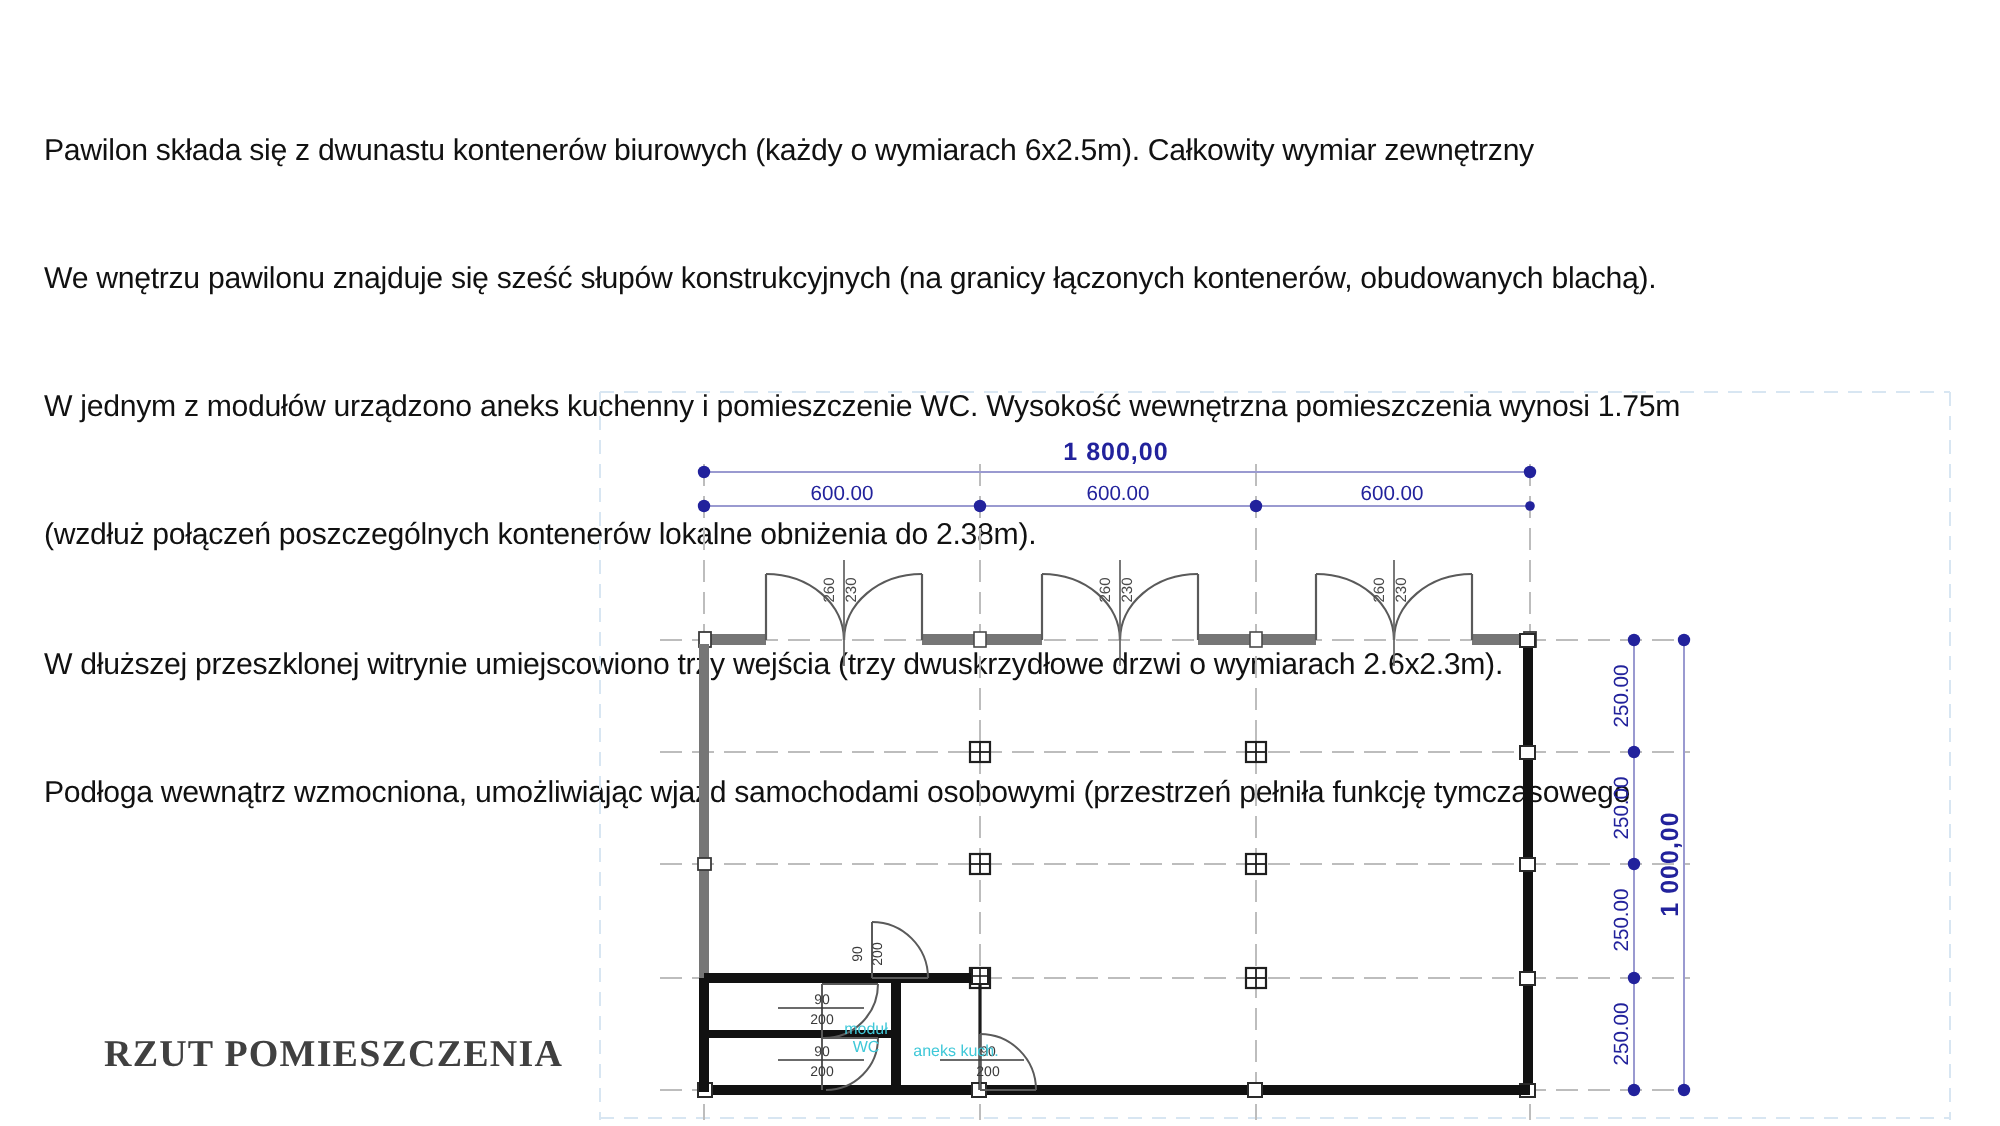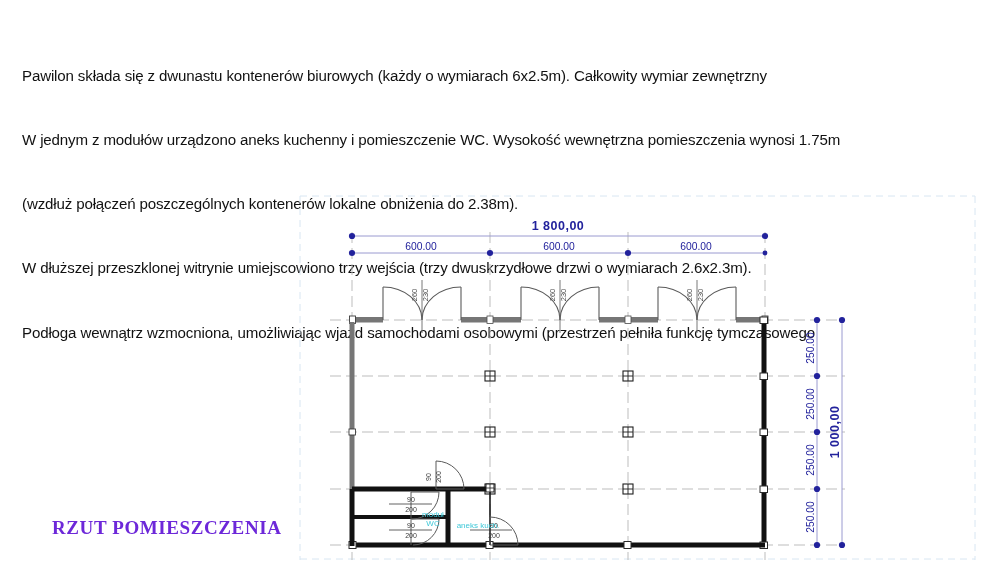--- a/index.html
+++ b/index.html
@@ -32,37 +32,38 @@
 
   
   #plan-title {
     position: absolute;
     left: 52px;
     top: 517px;
     font-family: "Liberation Serif", serif;
     font-weight: bold;
     font-size: 19px;
     letter-spacing: 0.6px;
-    color: #6d28d9;
+    color: #404040;
   }
 
   
   #drawing {
     position: absolute;
     left: 0;
     top: 0;
     width: 1000px;
     height: 563px;
   }
 </style>
 </head>
 <body>
 
 <div id="description">
   <span class="line">Pawilon składa się z dwunastu kontenerów biurowych (każdy o wymiarach 6x2.5m). Całkowity wymiar zewnętrzny</span>
+  <span class="line">We wnętrzu pawilonu znajduje się sześć słupów konstrukcyjnych (na granicy łączonych kontenerów, obudowanych blachą).</span>
   <span class="line">W jednym z modułów urządzono aneks kuchenny i pomieszczenie WC. Wysokość wewnętrzna pomieszczenia wynosi 1.75m</span>
   <span class="line">(wzdłuż połączeń poszczególnych kontenerów lokalne obniżenia do 2.38m).</span>
   <span class="line">W dłuższej przeszklonej witrynie umiejscowiono trzy wejścia (trzy dwuskrzydłowe drzwi o wymiarach 2.6x2.3m).</span>
   <span class="line">Podłoga wewnątrz wzmocniona, umożliwiając wjazd samochodami osobowymi (przestrzeń pełniła funkcję tymczasowego</span>
   
 </div>
 
 <div id="plan-title">RZUT POMIESZCZENIA</div>
 
 <svg id="drawing" viewBox="0 0 1000 563">

